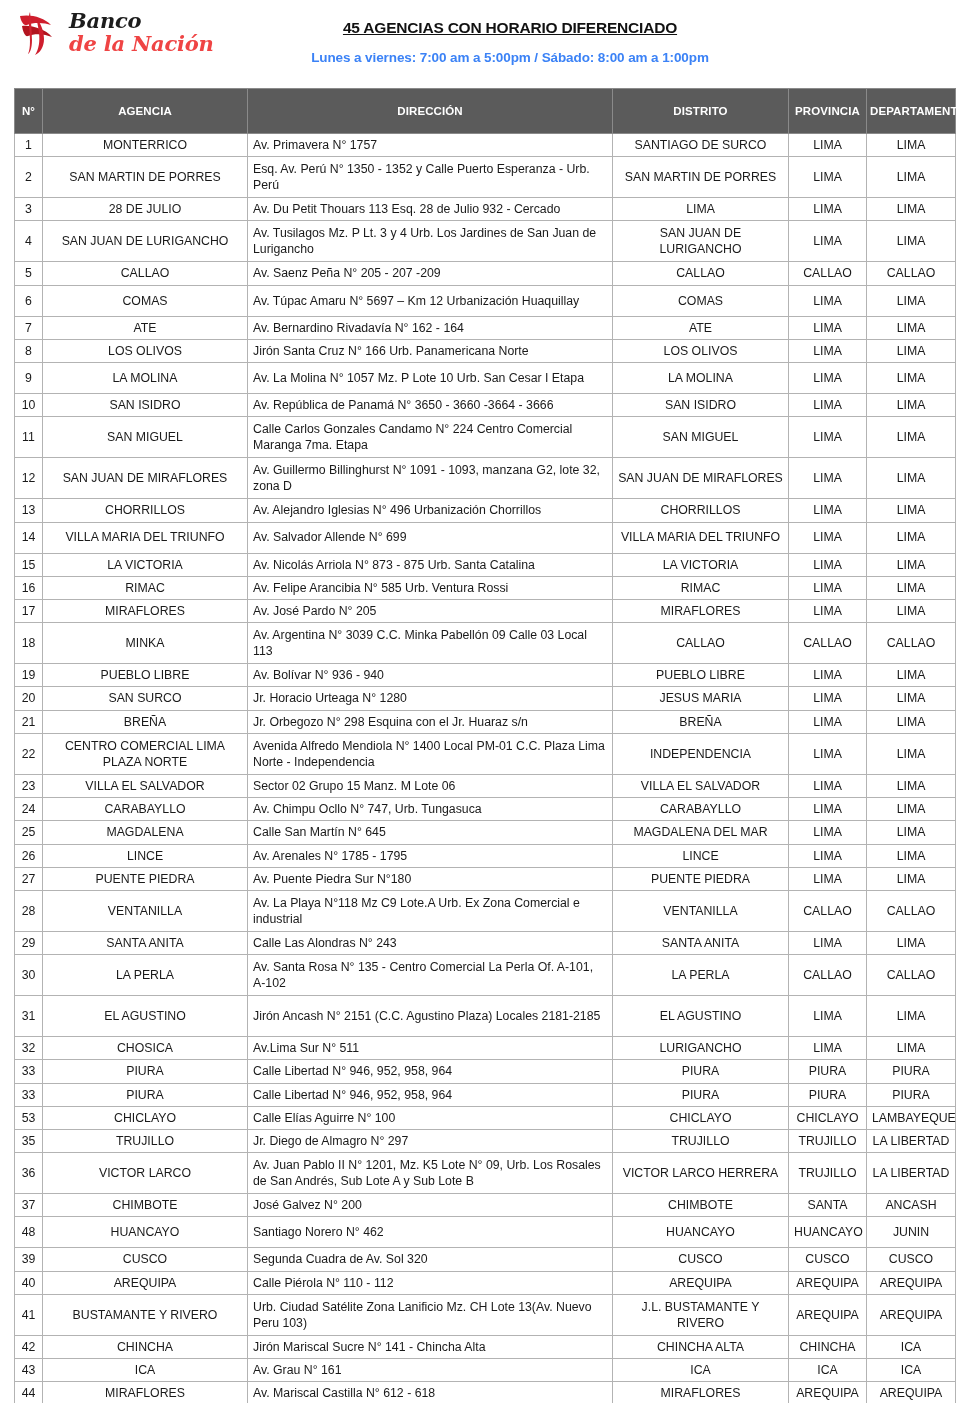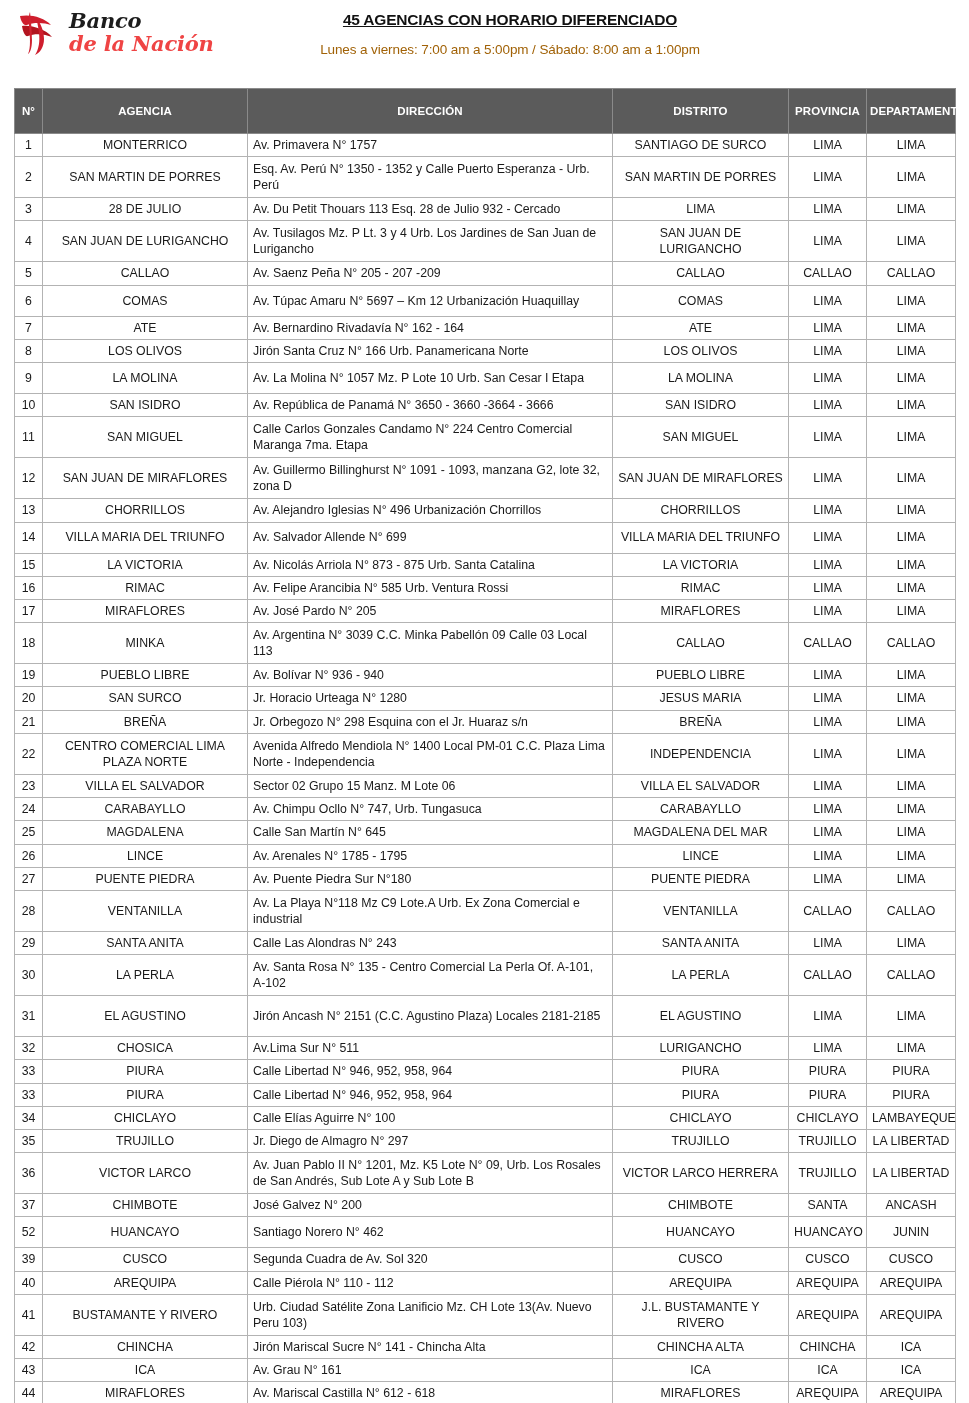--- a/index.html
+++ b/index.html
@@ -50,37 +50,37 @@
     font-style: italic;
     font-weight: 700;
     color: #ef4444;
     letter-spacing: -0.2px;
     margin-top: 2px;
   }
 
   .title-block {
     position: absolute;
     left: 240px;
-    top: 11px;
+    top: 19px;
     width: 540px;
     text-align: center;
   }
   .main-title {
     font-size: 15.5px;
     font-weight: 700;
     letter-spacing: -0.2px;
     text-decoration: underline;
     color: #111;
     white-space: nowrap;
   }
   .sub-title {
     margin-top: 13px;
     font-size: 13.5px;
-    font-weight: 400;
-    color: #a16207;
+    font-weight: 700;
+    color: #3b82f6;
     letter-spacing: -0.1px;
     white-space: nowrap;
   }
 
   
   .table-wrap {
     width: 941px;
     margin: 6px 14px 0 14px;
   }
   table.agencies {
@@ -434,21 +434,21 @@
         </tr>
         <tr class="r1">
           <td class="c-n">33</td>
           <td class="c-agencia">PIURA</td>
           <td class="c-direccion">Calle Libertad N° 946, 952, 958, 964</td>
           <td class="c-distrito">PIURA</td>
           <td class="c-provincia">PIURA</td>
           <td class="c-departamento">PIURA</td>
         </tr>
         <tr class="r1">
-          <td class="c-n">34</td>
+          <td class="c-n">53</td>
           <td class="c-agencia">CHICLAYO</td>
           <td class="c-direccion">Calle Elías Aguirre N° 100</td>
           <td class="c-distrito">CHICLAYO</td>
           <td class="c-provincia">CHICLAYO</td>
           <td class="c-departamento">LAMBAYEQUE</td>
         </tr>
         <tr class="r1">
           <td class="c-n">35</td>
           <td class="c-agencia">TRUJILLO</td>
           <td class="c-direccion">Jr.  Diego de Almagro N° 297</td>
@@ -466,21 +466,21 @@
         </tr>
         <tr class="r1">
           <td class="c-n">37</td>
           <td class="c-agencia">CHIMBOTE</td>
           <td class="c-direccion">José Galvez N° 200</td>
           <td class="c-distrito">CHIMBOTE</td>
           <td class="c-provincia">SANTA</td>
           <td class="c-departamento">ANCASH</td>
         </tr>
         <tr class="tall">
-          <td class="c-n">52</td>
+          <td class="c-n">48</td>
           <td class="c-agencia">HUANCAYO</td>
           <td class="c-direccion">Santiago Norero N° 462</td>
           <td class="c-distrito">HUANCAYO</td>
           <td class="c-provincia">HUANCAYO</td>
           <td class="c-departamento">JUNIN</td>
         </tr>
         <tr class="r1">
           <td class="c-n">39</td>
           <td class="c-agencia">CUSCO</td>
           <td class="c-direccion">Segunda Cuadra de Av. Sol 320</td>

